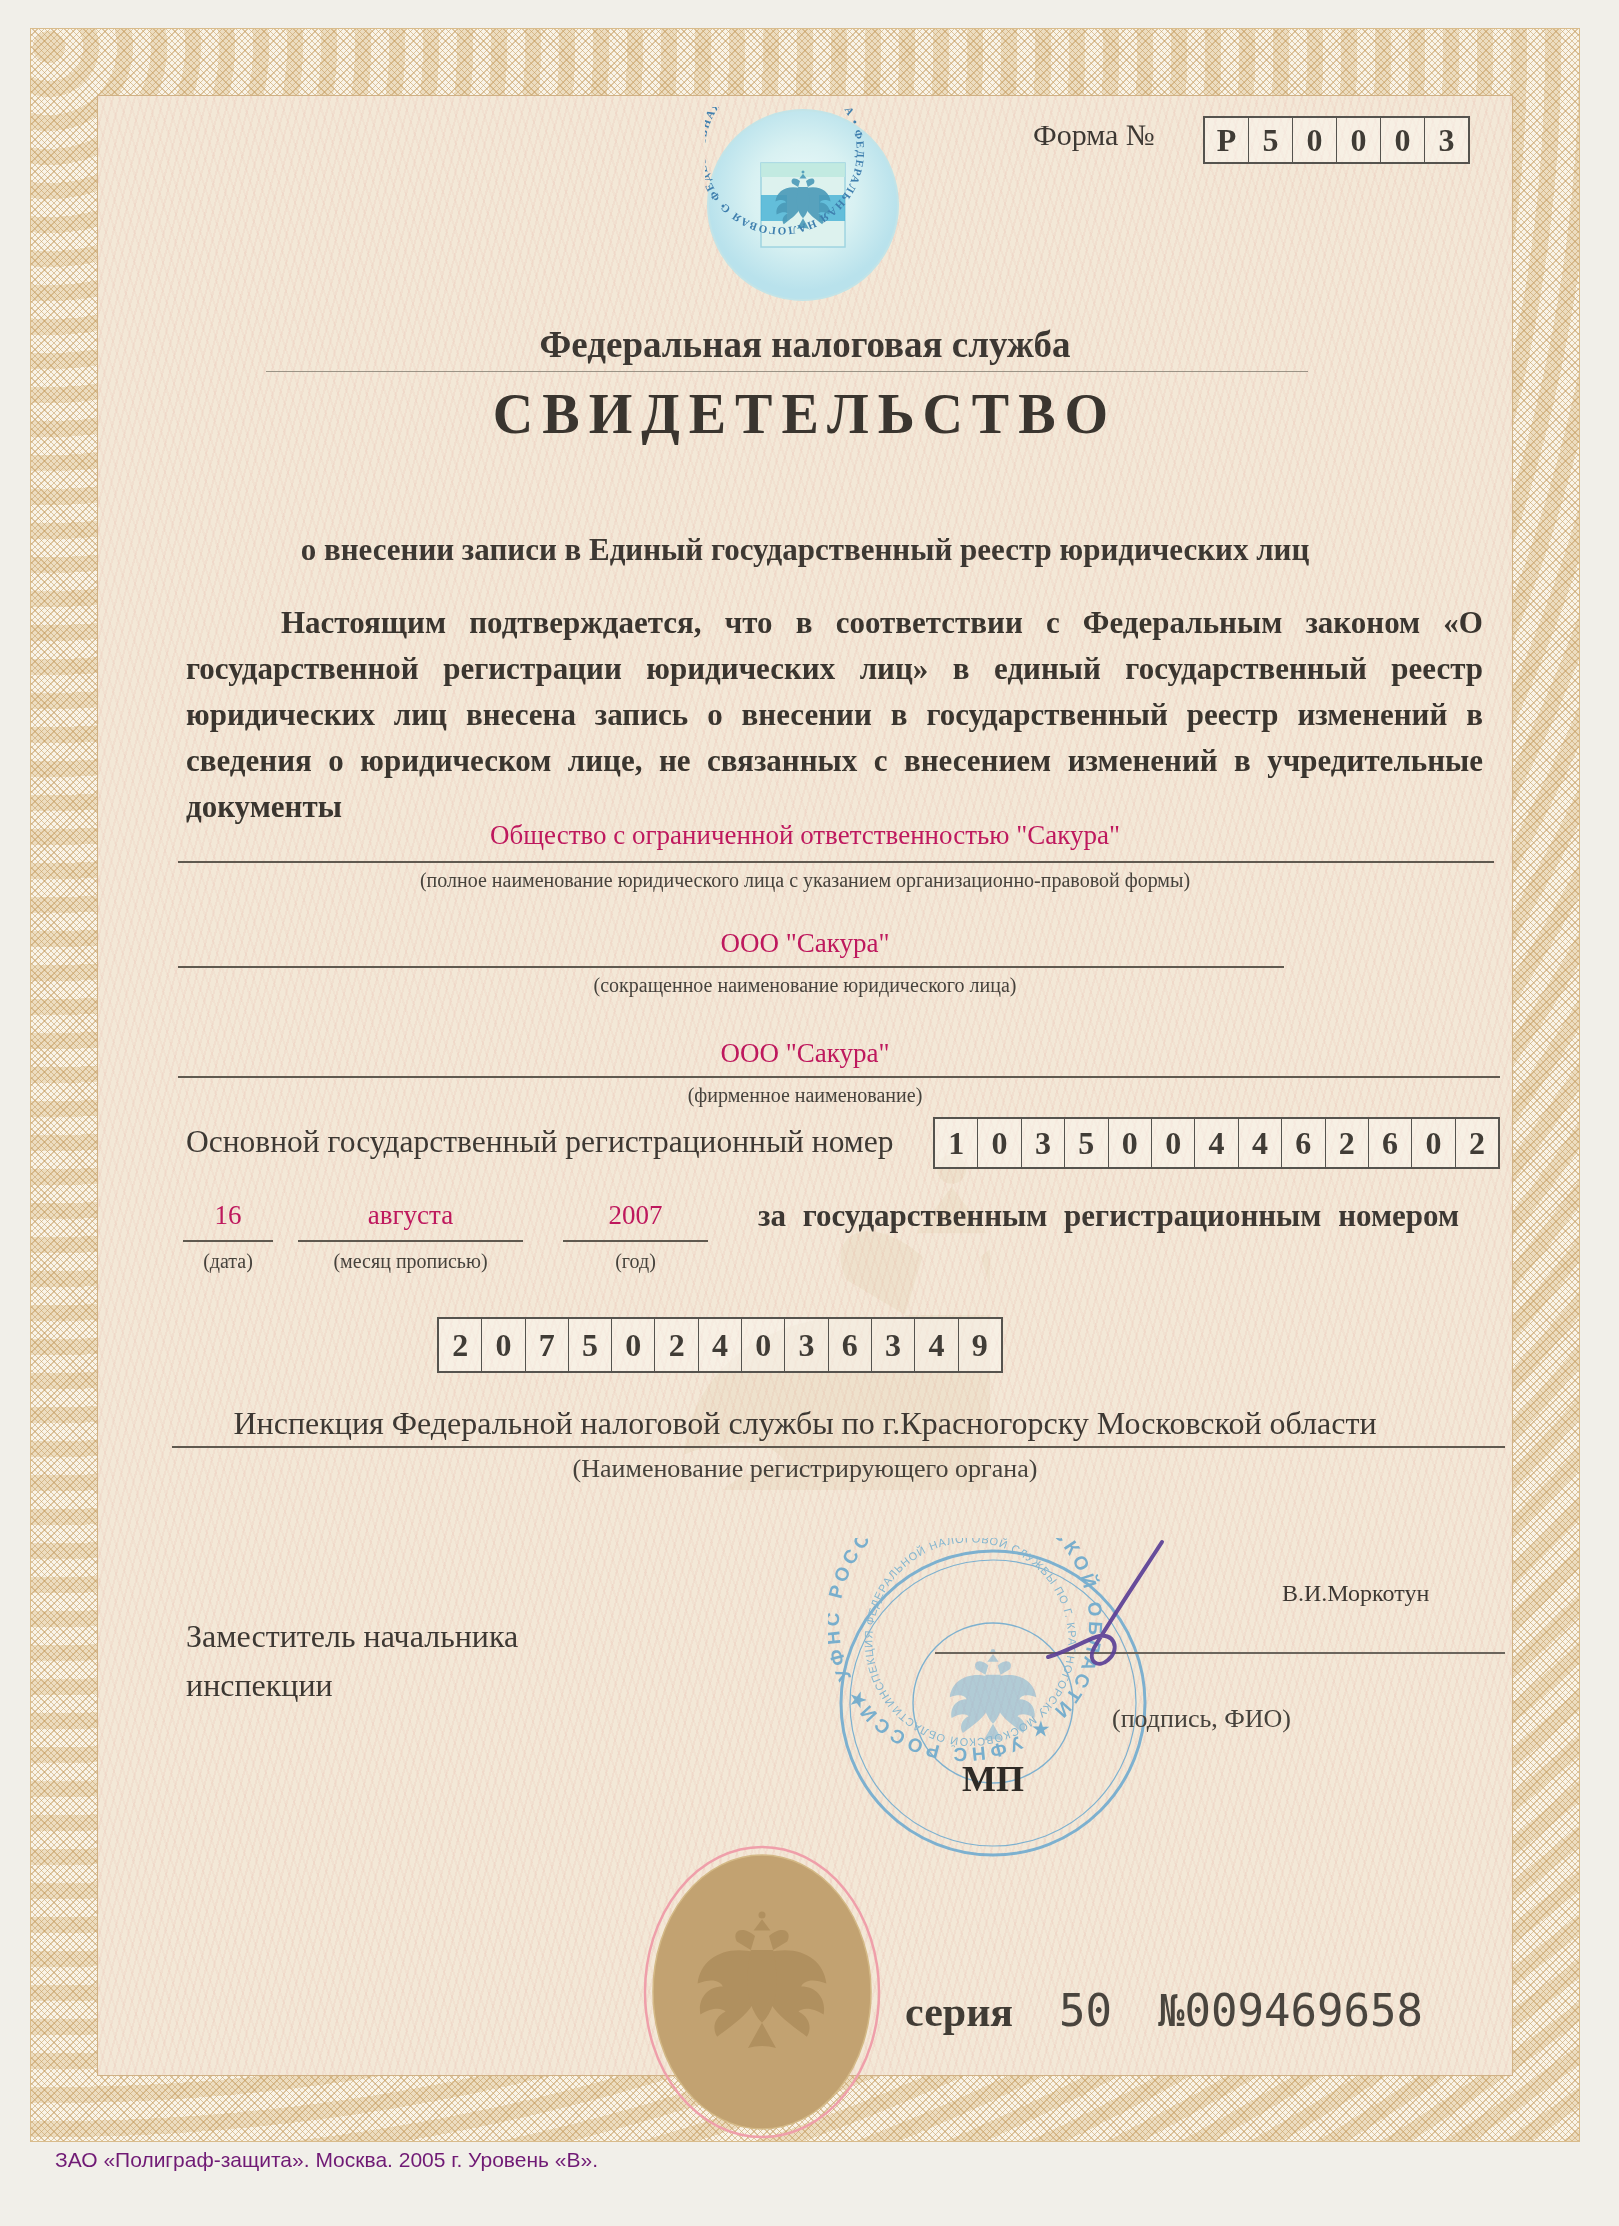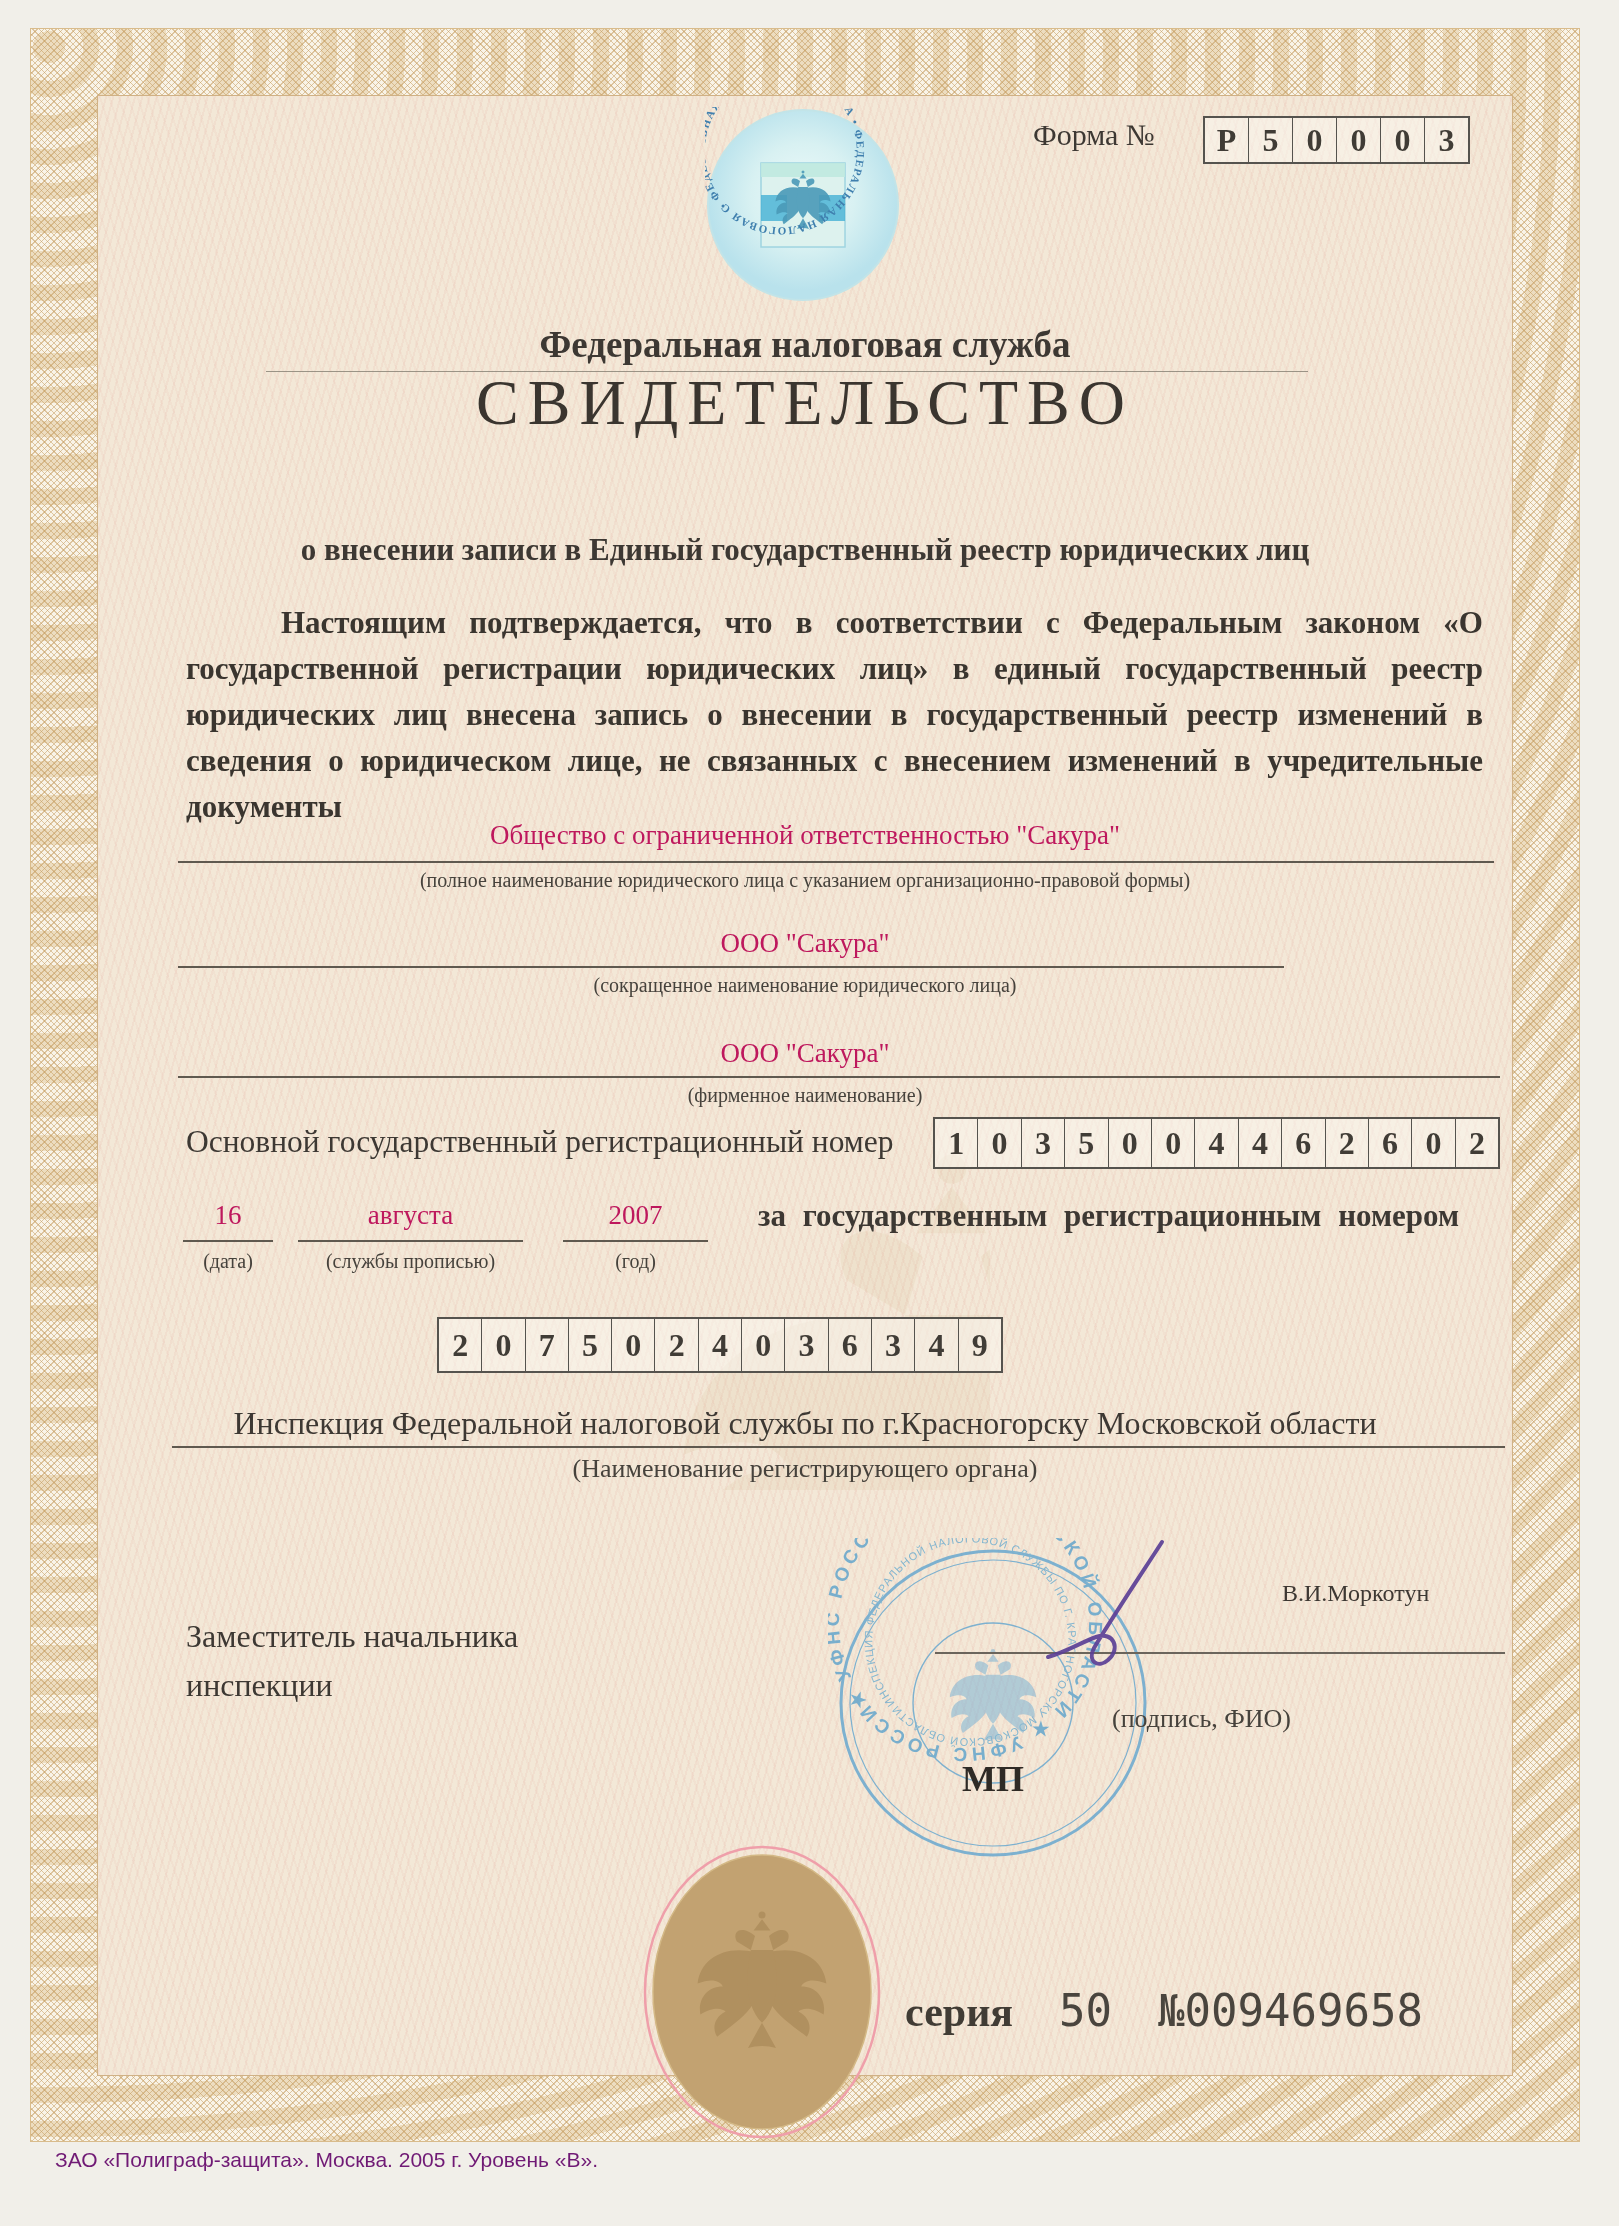--- a/index.html
+++ b/index.html
@@ -86,21 +86,21 @@
   <div class="cell" style="width:43px">Р</div>
   <div class="cell" style="width:43px">5</div>
   <div class="cell" style="width:43px">0</div>
   <div class="cell" style="width:43px">0</div>
   <div class="cell" style="width:43px">0</div>
   <div class="cell" style="width:43px">3</div>
 </div>
 
 <div class="abs c" style="left:100px;top:323px;width:1410px;font-size:37px;font-weight:bold;">Федеральная налоговая служба</div>
 <div class="abs hairline" style="left:266px;top:371px;width:1042px;"></div>
-<div class="abs c" style="left:100px;top:366px;width:1410px;font-size:64px;font-weight:normal;letter-spacing:9px;color:#3a352f;">СВИДЕТЕЛЬСТВО</div>
+<div class="abs c" style="left:100px;top:382px;width:1410px;font-size:56px;font-weight:bold;letter-spacing:9px;color:#3a352f;">СВИДЕТЕЛЬСТВО</div>
 <div class="abs c" style="left:100px;top:532px;width:1410px;font-size:31px;font-weight:bold;">о внесении записи в Единый государственный реестр юридических лиц</div>
 
 <div class="abs bold-body" style="left:186px;top:600px;width:1297px;text-align:justify;text-indent:95px;">Настоящим  подтверждается,  что в  соответствии  с  Федеральным  законом «О государственной регистрации юридических лиц» в единый государственный реестр юридических лиц внесена запись о внесении в государственный реестр изменений в сведения о юридическом лице, не связанных с внесением изменений в учредительные документы</div>
 
 <div class="abs c val" style="left:100px;top:820px;width:1410px;">Общество с ограниченной ответственностью "Сакура"</div>
 <div class="abs rule" style="left:178px;top:861px;width:1316px;"></div>
 <div class="abs c cap" style="left:100px;top:869px;width:1410px;">(полное наименование юридического лица с указанием организационно-правовой формы)</div>
 
 <div class="abs c val" style="left:100px;top:928px;width:1410px;">ООО "Сакура"</div>
 <div class="abs rule" style="left:178px;top:966px;width:1106px;"></div>
@@ -126,21 +126,21 @@
   <div class="cell" style="width:42.4px">0</div>
   <div class="cell" style="width:42.4px">2</div>
 </div>
 
 <div class="abs c val" style="left:183px;top:1200px;width:90px;">16</div>
 <div class="abs rule" style="left:183px;top:1240px;width:90px;"></div>
 <div class="abs c cap" style="left:158px;top:1250px;width:140px;">(дата)</div>
 
 <div class="abs c val" style="left:298px;top:1200px;width:225px;">августа</div>
 <div class="abs rule" style="left:298px;top:1240px;width:225px;"></div>
-<div class="abs c cap" style="left:288px;top:1250px;width:245px;">(службы прописью)</div>
+<div class="abs c cap" style="left:288px;top:1250px;width:245px;">(месяц прописью)</div>
 
 <div class="abs c val" style="left:563px;top:1200px;width:145px;">2007</div>
 <div class="abs rule" style="left:563px;top:1240px;width:145px;"></div>
 <div class="abs c cap" style="left:563px;top:1250px;width:145px;">(год)</div>
 
 <div class="abs" style="left:758px;top:1198px;width:740px;font-size:31px;font-weight:bold;word-spacing:9px;">за государственным регистрационным номером</div>
 
 <div class="abs boxes" style="left:437px;top:1317px;height:52px;">
   <div class="cell" style="width:42.3px">2</div>
   <div class="cell" style="width:42.3px">0</div>

